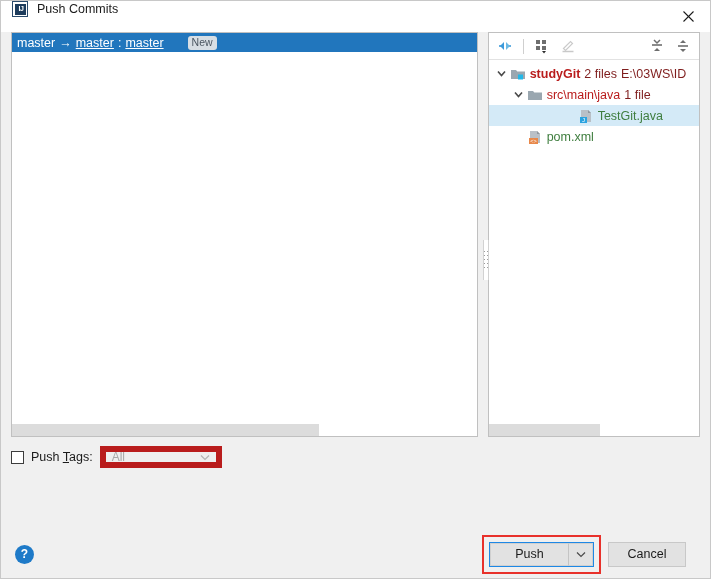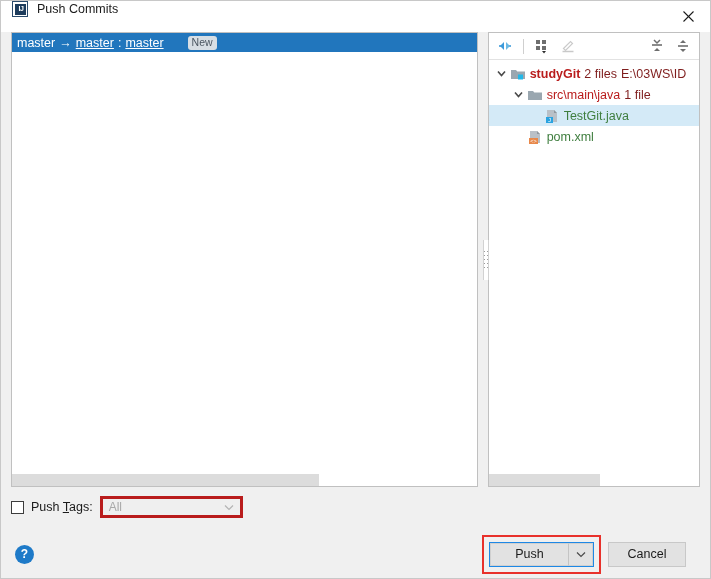--- a/index.html
+++ b/index.html
@@ -69,21 +69,21 @@
   
   .content {
     flex: 1 1 auto;
     display: flex;
     flex-direction: column;
     padding: 0 10px;
     background: #f0f0f0;
   }
   .panes {
     display: flex;
-    height: 455px;
+    height: 405px;
     position: relative;
   }
 
   
   .left-pane {
     width: 468px;
     background: #ffffff;
     border: 1px solid #c0c0c0;
     position: relative;
     display: flex;
@@ -228,22 +228,22 @@
   .cb {
     width: 13px; height: 13px;
     border: 1px solid #3c3c3c;
     background: #ffffff;
     display: inline-block;
     cursor: pointer;
   }
   .tags-label { font-size: 12.5px; color: #1b1b1b; cursor: pointer; }
   .tags-label u { text-decoration: underline; }
   .tags-select {
-    width: 143px; height: 22px;
-    border: 3px solid #b91c1c;
+    width: 122px; height: 22px;
+    border: 6px solid #b91c1c;
     background: #efefef;
     color: #a8a8a8;
     font-size: 12px;
     display: flex; align-items: center;
     padding: 0 6px;
     justify-content: space-between;
     cursor: default;
   }
 
   
@@ -437,21 +437,21 @@
                 <svg width="11" height="11" viewBox="0 0 11 11">
                   <path d="M2 3.5 L5.5 7.5 L9 3.5" fill="none" stroke="#4a4a4a" stroke-width="1.6"></path>
                 </svg>
               </span>
               <span class="node-icon"><svg width="16" height="16" viewBox="0 0 16 16">
                   <path d="M1 4 h5 l1.3 1.6 H15 V13 H1 Z" fill="#9aa7b0"></path>
                 </svg></span>
               <span class="node-name">src\main\java</span>
               <span class="node-meta">1 file</span>
             </div>
-            <div class="tree-row sel" style="padding-left: 39px;">
+            <div class="tree-row sel" style="padding-left: 39px; justify-content: center;">
               <span class="chev"></span>
               <span class="node-icon"><svg width="16" height="16" viewBox="0 0 16 16">
                   <path d="M3 2 h7 l3 3 v9 H3 Z" fill="#b9c0c7"></path>
                   <path d="M10 2 v3 h3 z" fill="#8f979e"></path>
                   <rect x="2" y="9" width="7" height="6" fill="#2aa3e0"></rect>
                   <text x="5.5" y="14" font-size="6" fill="#ffffff" text-anchor="middle" font-family="Liberation Sans">J</text>
                 </svg></span>
               <span class="node-name green">TestGit.java</span>
             </div>
             <div class="tree-row" style="padding-left: 22px;">

